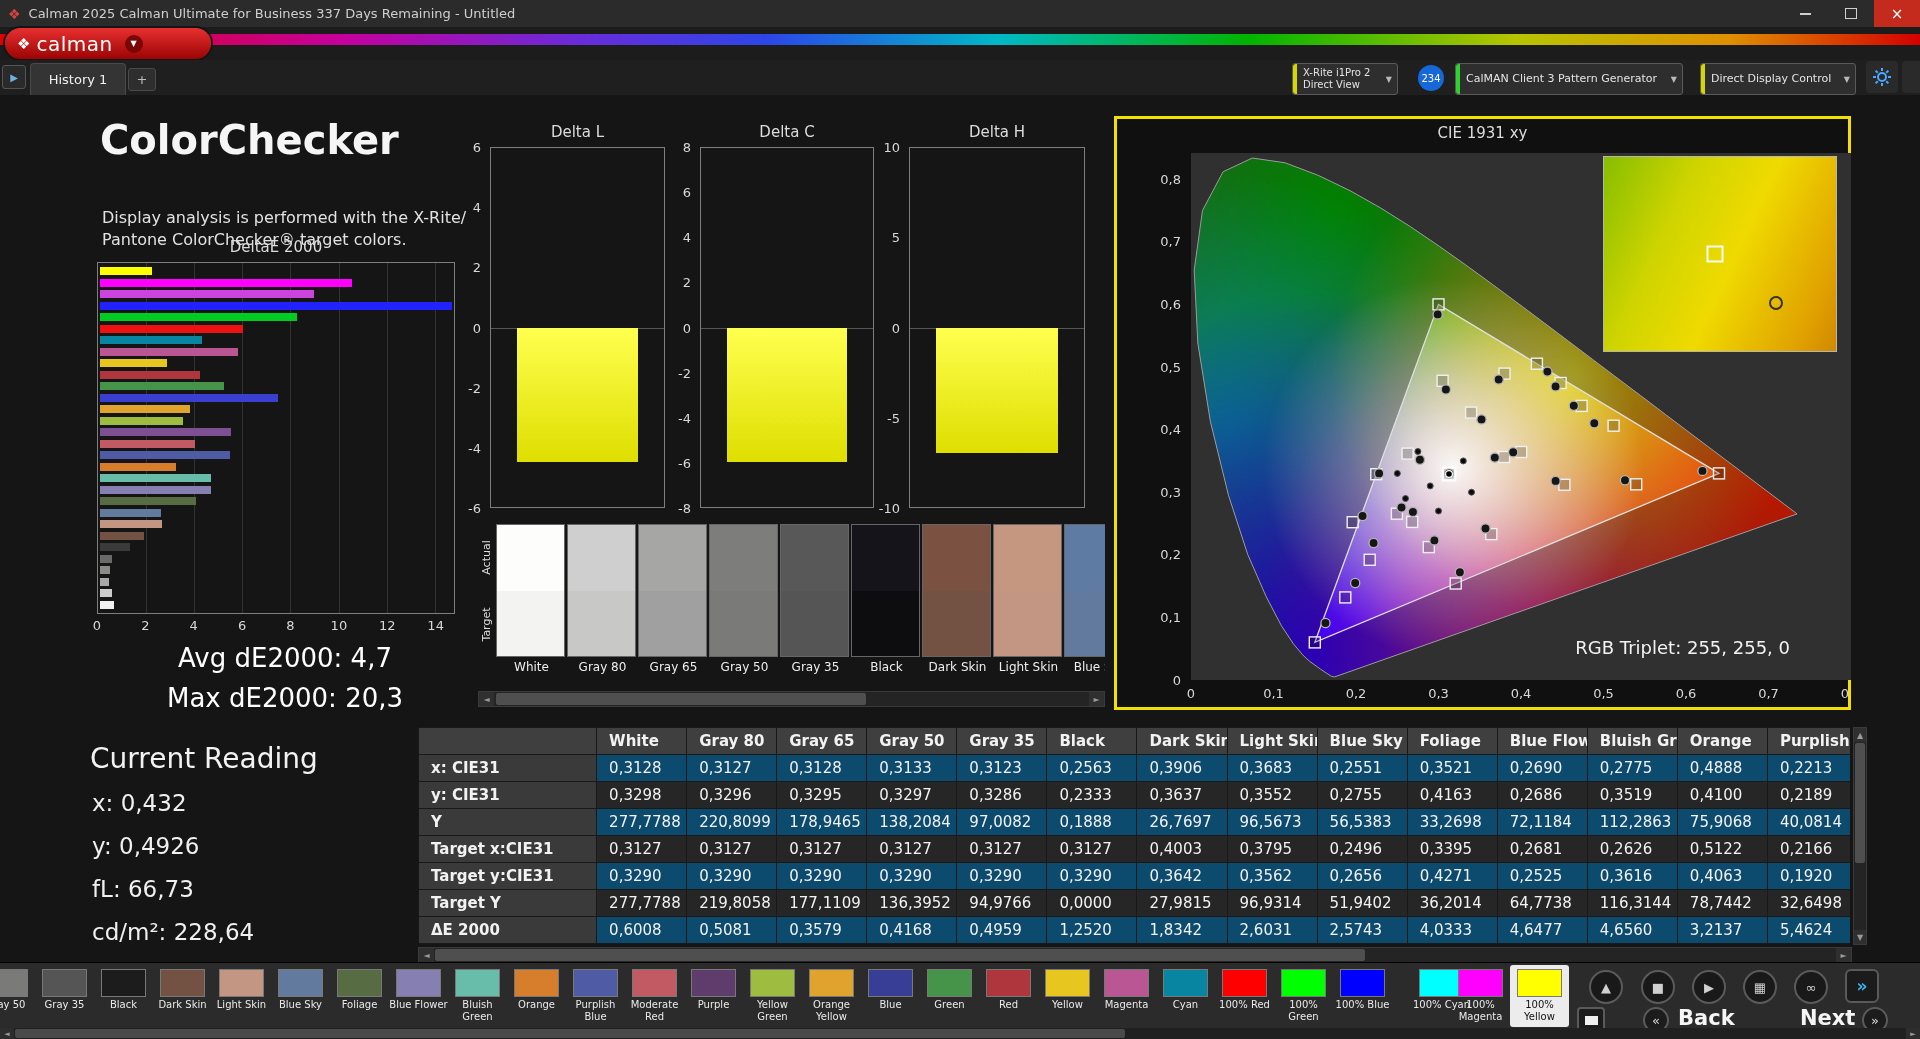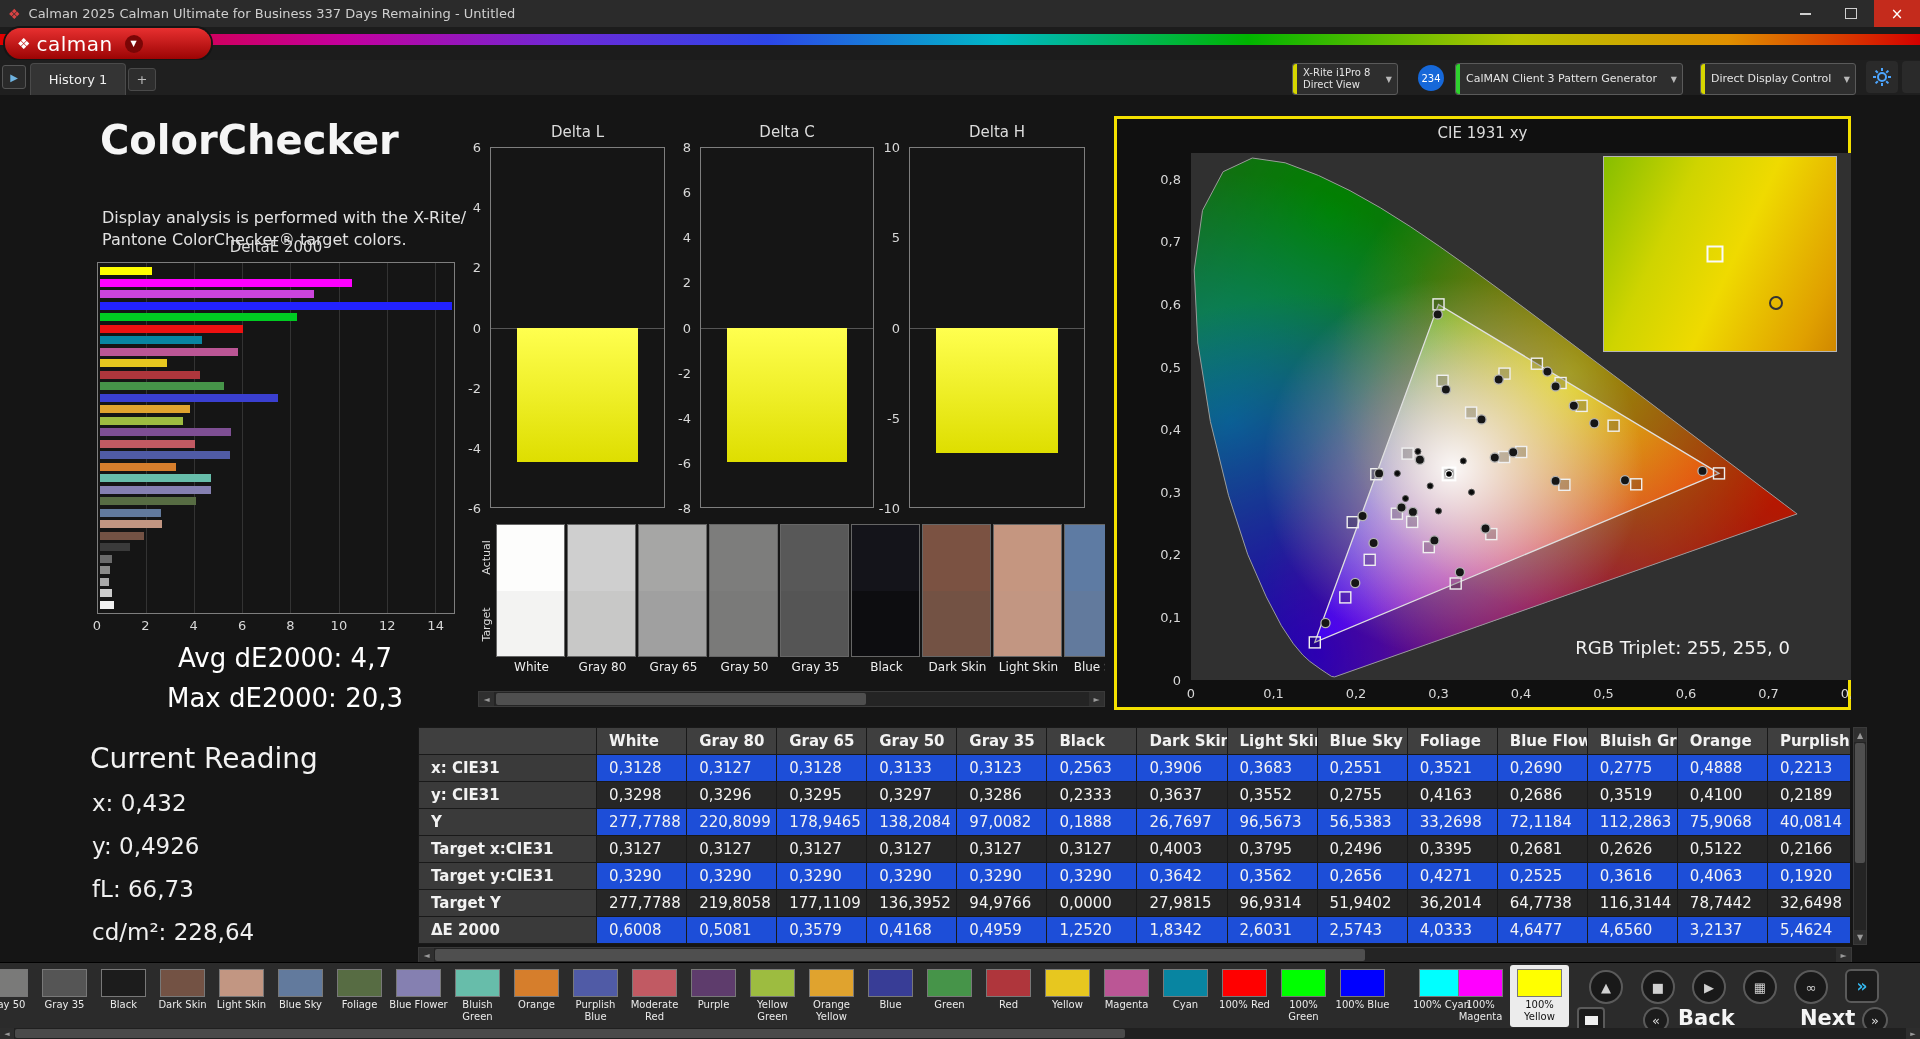--- a/index.html
+++ b/index.html
@@ -88,21 +88,21 @@
   #insetSquare{position:absolute;width:13px;height:13px;border:2px solid #fafafa;transform:translate(-50%,-50%);}
   #insetCircle{position:absolute;width:10px;height:10px;border-radius:50%;border:2px solid #333;transform:translate(-50%,-50%);}
   #rgbTriplet{position:absolute;right:58px;top:518px;font-size:18px;color:#f2f2f2;}
   
   #tblWrap{position:absolute;left:418px;top:632px;width:1432px;height:218px;overflow:hidden;}
   table.dataT{border-collapse:collapse;table-layout:fixed;width:1440px;font-size:15px;}
   table.dataT th,table.dataT td{border:1px solid #191919;height:26px;padding:0 0 0 12px;text-align:left;
     white-space:nowrap;overflow:hidden;color:#f2f2f2;font-weight:normal;}
   table.dataT thead th{background:#3f3f3f;font-weight:bold;}
   table.dataT td.rl{background:#3a3a3a;font-weight:bold;}
-  table.dataT tr.odd td:not(.rl){background:#1d4ed8;}
+  table.dataT tr.odd td:not(.rl){background:#0c4a6e;}
   table.dataT tr.even td:not(.rl){background:#262626;}
   
   #toolbar{position:absolute;left:0;top:962px;width:1920px;height:66px;background:#2b2b2b;border-top:1px solid #000;}
   .tcell{position:absolute;top:2px;width:59px;height:62px;text-align:center;}
   .tcell .tsw{margin:4px auto 0;width:45px;height:28px;border:1px solid #787878;box-sizing:border-box;}
   .tcell .tlab{margin-top:2px;font-size:10px;line-height:1.15;color:#eaeaea;}
   .tcell.sel{background:#ececec;border-radius:3px;}
   .tcell.sel .tlab{color:#111;}
   .cbtn{position:absolute;width:34px;height:34px;border-radius:50%;background:#191919;border:2px solid #5a5a5a;
     box-sizing:border-box;color:#d0d0d0;font-size:13px;display:flex;align-items:center;justify-content:center;}
@@ -157,21 +157,21 @@
     <div id="tabHistory">
         <span>History 1</span>
       </div>
     <div id="tabAdd">
         <span>+</span>
       </div>
 
     <div class="dd" style="left:1292px;width:104px;">
       <div class="accent" style="background:#d6d600;"></div>
       <div class="txt" style="font-size:10px;">
-        <div>X-Rite i1Pro 8</div>
+        <div>X-Rite i1Pro 2</div>
         <div>Direct View</div>
       </div>
       <span class="caret">▼</span>
     </div>
     <div id="badge">234</div>
     <div class="dd" style="left:1455px;width:226px;">
       <div class="accent" style="background:#2ed12e;"></div>
       <div class="txt">CalMAN Client 3 Pattern Generator</div>
       <span class="caret">▼</span>
     </div>

